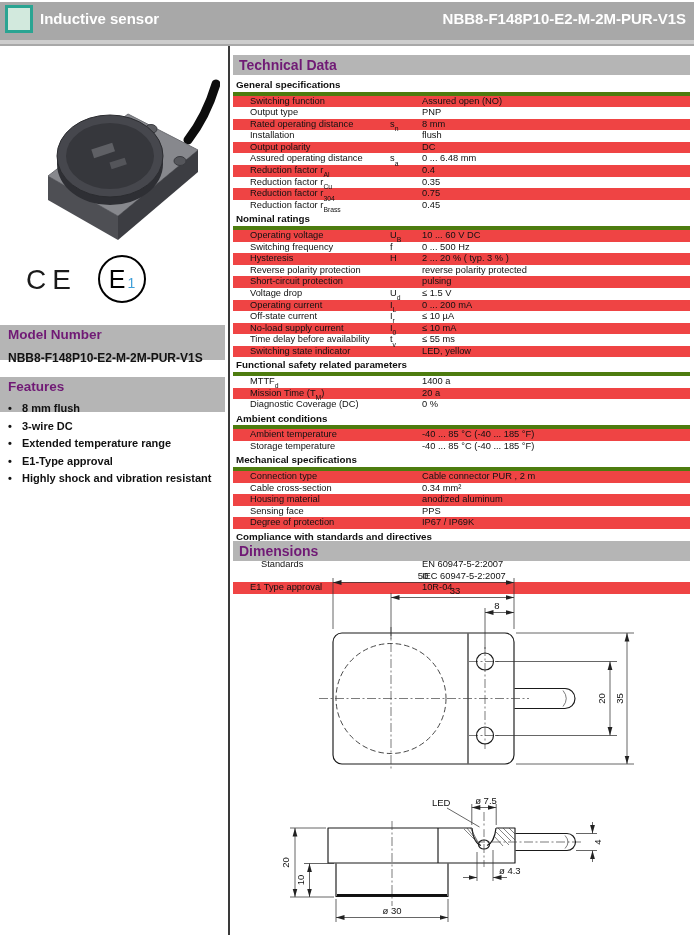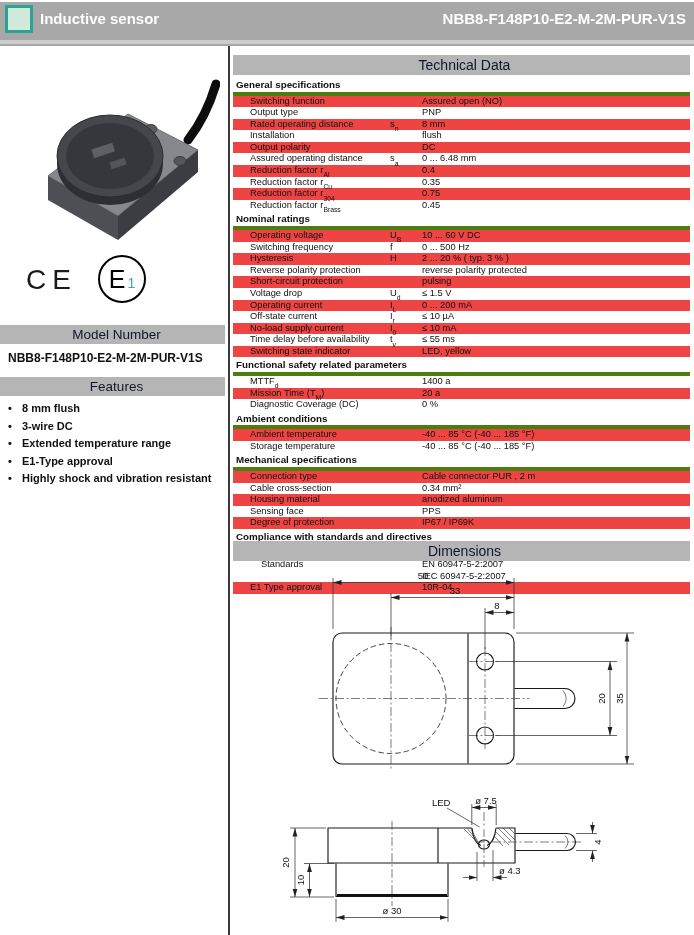--- a/index.html
+++ b/index.html
@@ -9,22 +9,22 @@
   
   .topbar{position:absolute;left:0;top:2px;width:694px;height:44px;background:#a8a8a8;}
   .brandicon{position:absolute;left:5px;top:3px;width:28px;height:28px;box-sizing:border-box;
              background:#d2e9dd;border:3px solid #2aa492;}
   .topbar-title{position:absolute;left:40px;top:0;line-height:34px;font-size:15px;font-weight:bold;color:#fff;}
   .topbar-model{position:absolute;right:8px;top:0;line-height:34px;font-size:15px;font-weight:bold;color:#fff;}
   .topbar-strip{position:absolute;left:0;top:40px;width:694px;height:4px;background:#cdcdcd;}
   .vdivider{position:absolute;left:228px;top:46px;width:2px;height:889px;background:#3a3a3a;}
 
   
-  .bar{position:absolute;background:#b5b5b5;color:#0f172a;font-weight:normal;box-sizing:border-box;text-align:center;}
-  .bar-left{left:0;width:225px;height:19px;line-height:19px;font-size:13.5px;padding-left:8px;}
+  .bar{position:absolute;background:#b5b5b5;color:#701a75;font-weight:bold;box-sizing:border-box;}
+  .bar-left{left:0;width:225px;height:35px;line-height:19px;font-size:13.5px;padding-left:8px;}
   .bar-right{left:233px;width:457px;height:20px;line-height:20px;font-size:14px;padding-left:6px;}
   .bar-model{top:325px;}
   .bar-features{top:377px;}
   .bar-td{top:55px;}
   .bar-dim{top:541px;}
 
   
   .product-photo{position:absolute;left:10px;top:58px;width:210px;height:200px;}
   .ce{position:absolute;left:26px;top:264px;font-size:28px;letter-spacing:6px;font-weight:400;color:#1a1a1a;}
   .e1{position:absolute;left:98px;top:255px;width:48px;height:48px;border:2.5px solid #000;border-radius:50%;

